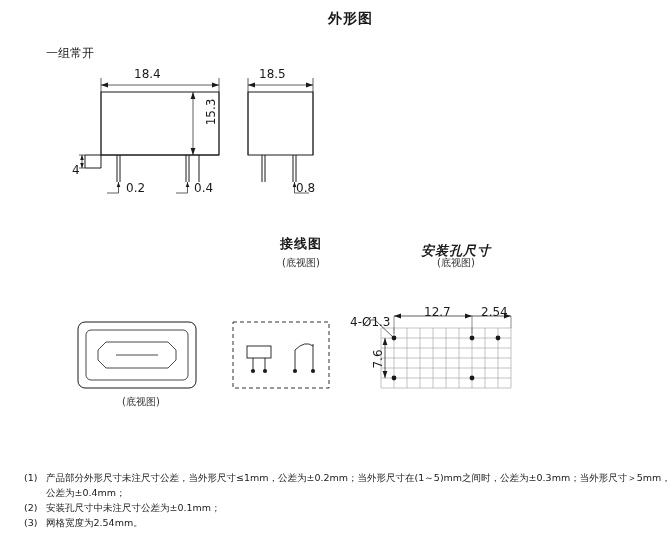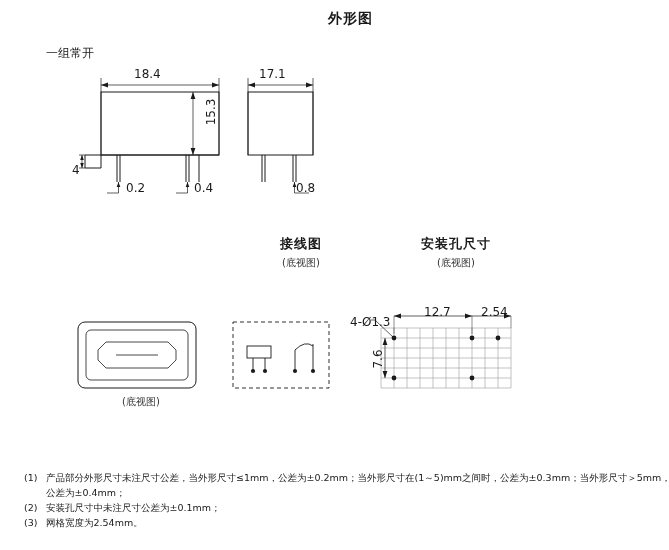--- a/index.html
+++ b/index.html
@@ -153,27 +153,27 @@
       <line x1="31" y1="95" x2="31" y2="122" stroke="#1a1a1a" stroke-width="1"></line>
       <line x1="34" y1="95" x2="34" y2="122" stroke="#1a1a1a" stroke-width="1"></line>
       <line x1="62" y1="95" x2="62" y2="122" stroke="#1a1a1a" stroke-width="1"></line>
       <line x1="65" y1="95" x2="65" y2="122" stroke="#1a1a1a" stroke-width="1"></line>
 
       <line x1="63.5" y1="122" x2="63.5" y2="133" stroke="#1a1a1a" stroke-width="0.7"></line>
       <polygon points="63.5,122 61.7,127 65.3,127" fill="#1a1a1a"></polygon>
       <line x1="63.5" y1="133" x2="78" y2="133" stroke="#1a1a1a" stroke-width="0.7"></line>
     </svg>
   </div>
-  <div class="abs dim-label" style="top:67px; left:243px;">17.1</div>
+  <div class="abs dim-label" style="top:67px; left:243px;">18.5</div>
   <div class="abs dim-label" style="top:181px; left:280px;">0.8</div>
 
   <div class="abs sec-title" style="top:235px; left:230px; width:110px;">接线图</div>
   <div class="abs sec-sub" style="top:256px; left:230px; width:110px;">(底视图)</div>
 
-  <div class="abs sec-title" style="top:235px; left:355px; width:170px;">安装孔尺寸</div>
+  <div class="abs sec-title" style="top:242px; left:355px; width:170px;font-style:italic;">安装孔尺寸</div>
   <div class="abs sec-sub" style="top:256px; left:355px; width:170px;">(底视图)</div>
 
   <div class="abs" style="top:320px; left:60px;">
     <svg width="130" height="75" viewBox="0 0 130 75">
       <rect x="2" y="2" width="118" height="66" rx="7" ry="7" fill="none" stroke="#1a1a1a" stroke-width="1"></rect>
       <rect x="10" y="10" width="102" height="50" rx="5" ry="5" fill="none" stroke="#1a1a1a" stroke-width="0.8"></rect>
       <path d="M30,22 L92,22 L100,30 L100,40 L92,48 L30,48 L22,40 L22,30 Z" fill="none" stroke="#1a1a1a" stroke-width="0.8"></path>
       <line x1="40" y1="35" x2="82" y2="35" stroke="#1a1a1a" stroke-width="0.8"></line>
     </svg>
   </div>

